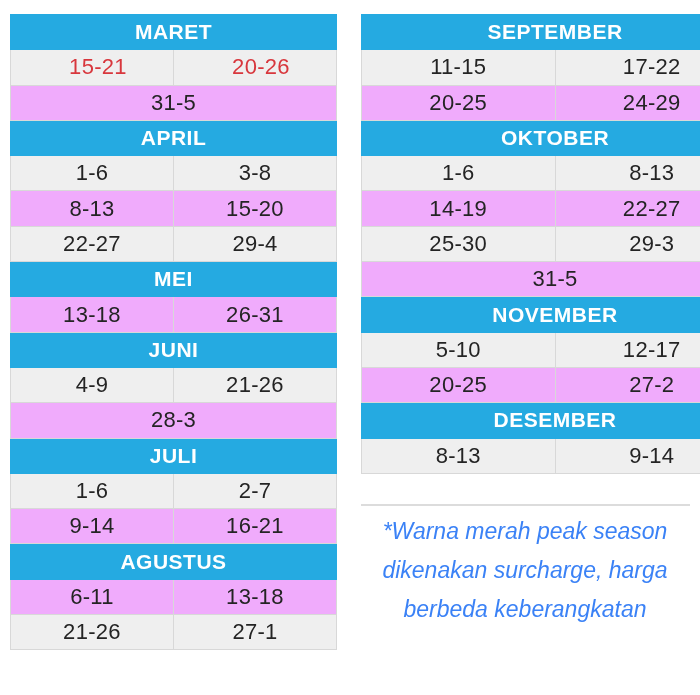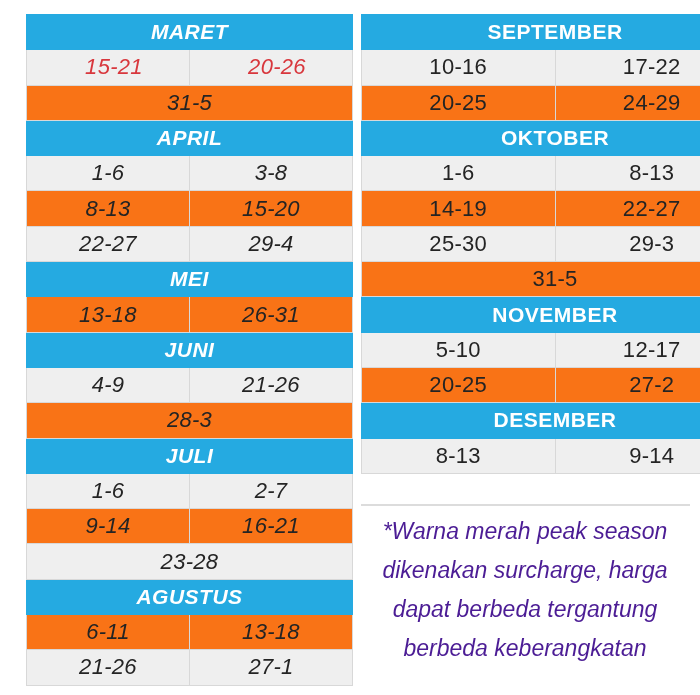--- a/index.html
+++ b/index.html
@@ -14,40 +14,40 @@
   .canvas {
     position: relative;
     width: 700px;
     height: 695px;
     background: #ffffff;
   }
   .sched-table {
     position: absolute;
     top: 14px;
   }
-  .sched-table.left  { left: 26px;  width: 327px; font-style: italic; }
+  .sched-table.left  { left: 10px;  width: 327px; }
   .sched-table.right { left: 361px; width: 388px; }
 
   .sched-table table {
     border-collapse: collapse;
     table-layout: fixed;
     width: 100%;
   }
   .sched-table td {
     border: 1px solid #d8d8d8;
     text-align: center;
     vertical-align: middle;
     padding: 0;
     height: 34.3px;
     font-size: 22px;
     color: #242424;
     letter-spacing: 0.3px;
   }
   .sched-table tr.shade td { background: #efefef; }
-  .sched-table tr.plain td { background: #f97316; }
+  .sched-table tr.plain td { background: #f0abfc; }
   .sched-table td.month {
     background: #25aae1;
     border: 1px solid #25aae1;
     color: #ffffff;
     font-weight: bold;
     font-size: 21px;
     letter-spacing: 0.5px;
   }
   .sched-table td.peak { color: #d8373d; padding-left: 12px; }
 
@@ -61,21 +61,21 @@
   }
   .note {
     position: absolute;
     left: 355px;
     top: 512px;
     width: 340px;
     text-align: center;
     font-style: italic;
     font-size: 23px;
     line-height: 39px;
-    color: #4c1d95;
+    color: #3b82f6;
   }
 </style>
 </head>
 <body>
 
 <div class="canvas">
 
   <div class="sched-table left">
       <table>
         <tbody>
@@ -125,23 +125,20 @@
             <td colspan="2" class="month">JULI</td>
           </tr>
           <tr class="shade">
             <td>1-6</td>
             <td>2-7</td>
           </tr>
           <tr class="plain">
             <td>9-14</td>
             <td>16-21</td>
           </tr>
-          <tr class="shade">
-            <td colspan="2">23-28</td>
-          </tr>
           <tr>
             <td colspan="2" class="month">AGUSTUS</td>
           </tr>
           <tr class="plain">
             <td>6-11</td>
             <td>13-18</td>
           </tr>
           <tr class="shade">
             <td>21-26</td>
             <td>27-1</td>
@@ -150,21 +147,21 @@
       </table>
     </div>
 
   <div class="sched-table right">
       <table>
         <tbody>
           <tr>
             <td colspan="2" class="month">SEPTEMBER</td>
           </tr>
           <tr class="shade">
-            <td>10-16</td>
+            <td>11-15</td>
             <td>17-22</td>
           </tr>
           <tr class="plain">
             <td>20-25</td>
             <td>24-29</td>
           </tr>
           <tr>
             <td colspan="2" class="month">OKTOBER</td>
           </tr>
           <tr class="shade">
@@ -202,17 +199,16 @@
           </tr>
         </tbody>
       </table>
     </div>
 
   <div class="note-divider"></div>
 
   <div class="note">
     <div>*Warna merah peak season</div>
     <div>dikenakan surcharge, harga</div>
-    <div>dapat berbeda tergantung</div>
     <div>berbeda keberangkatan</div>
   </div>
 
 </div>
 
 </body></html>

